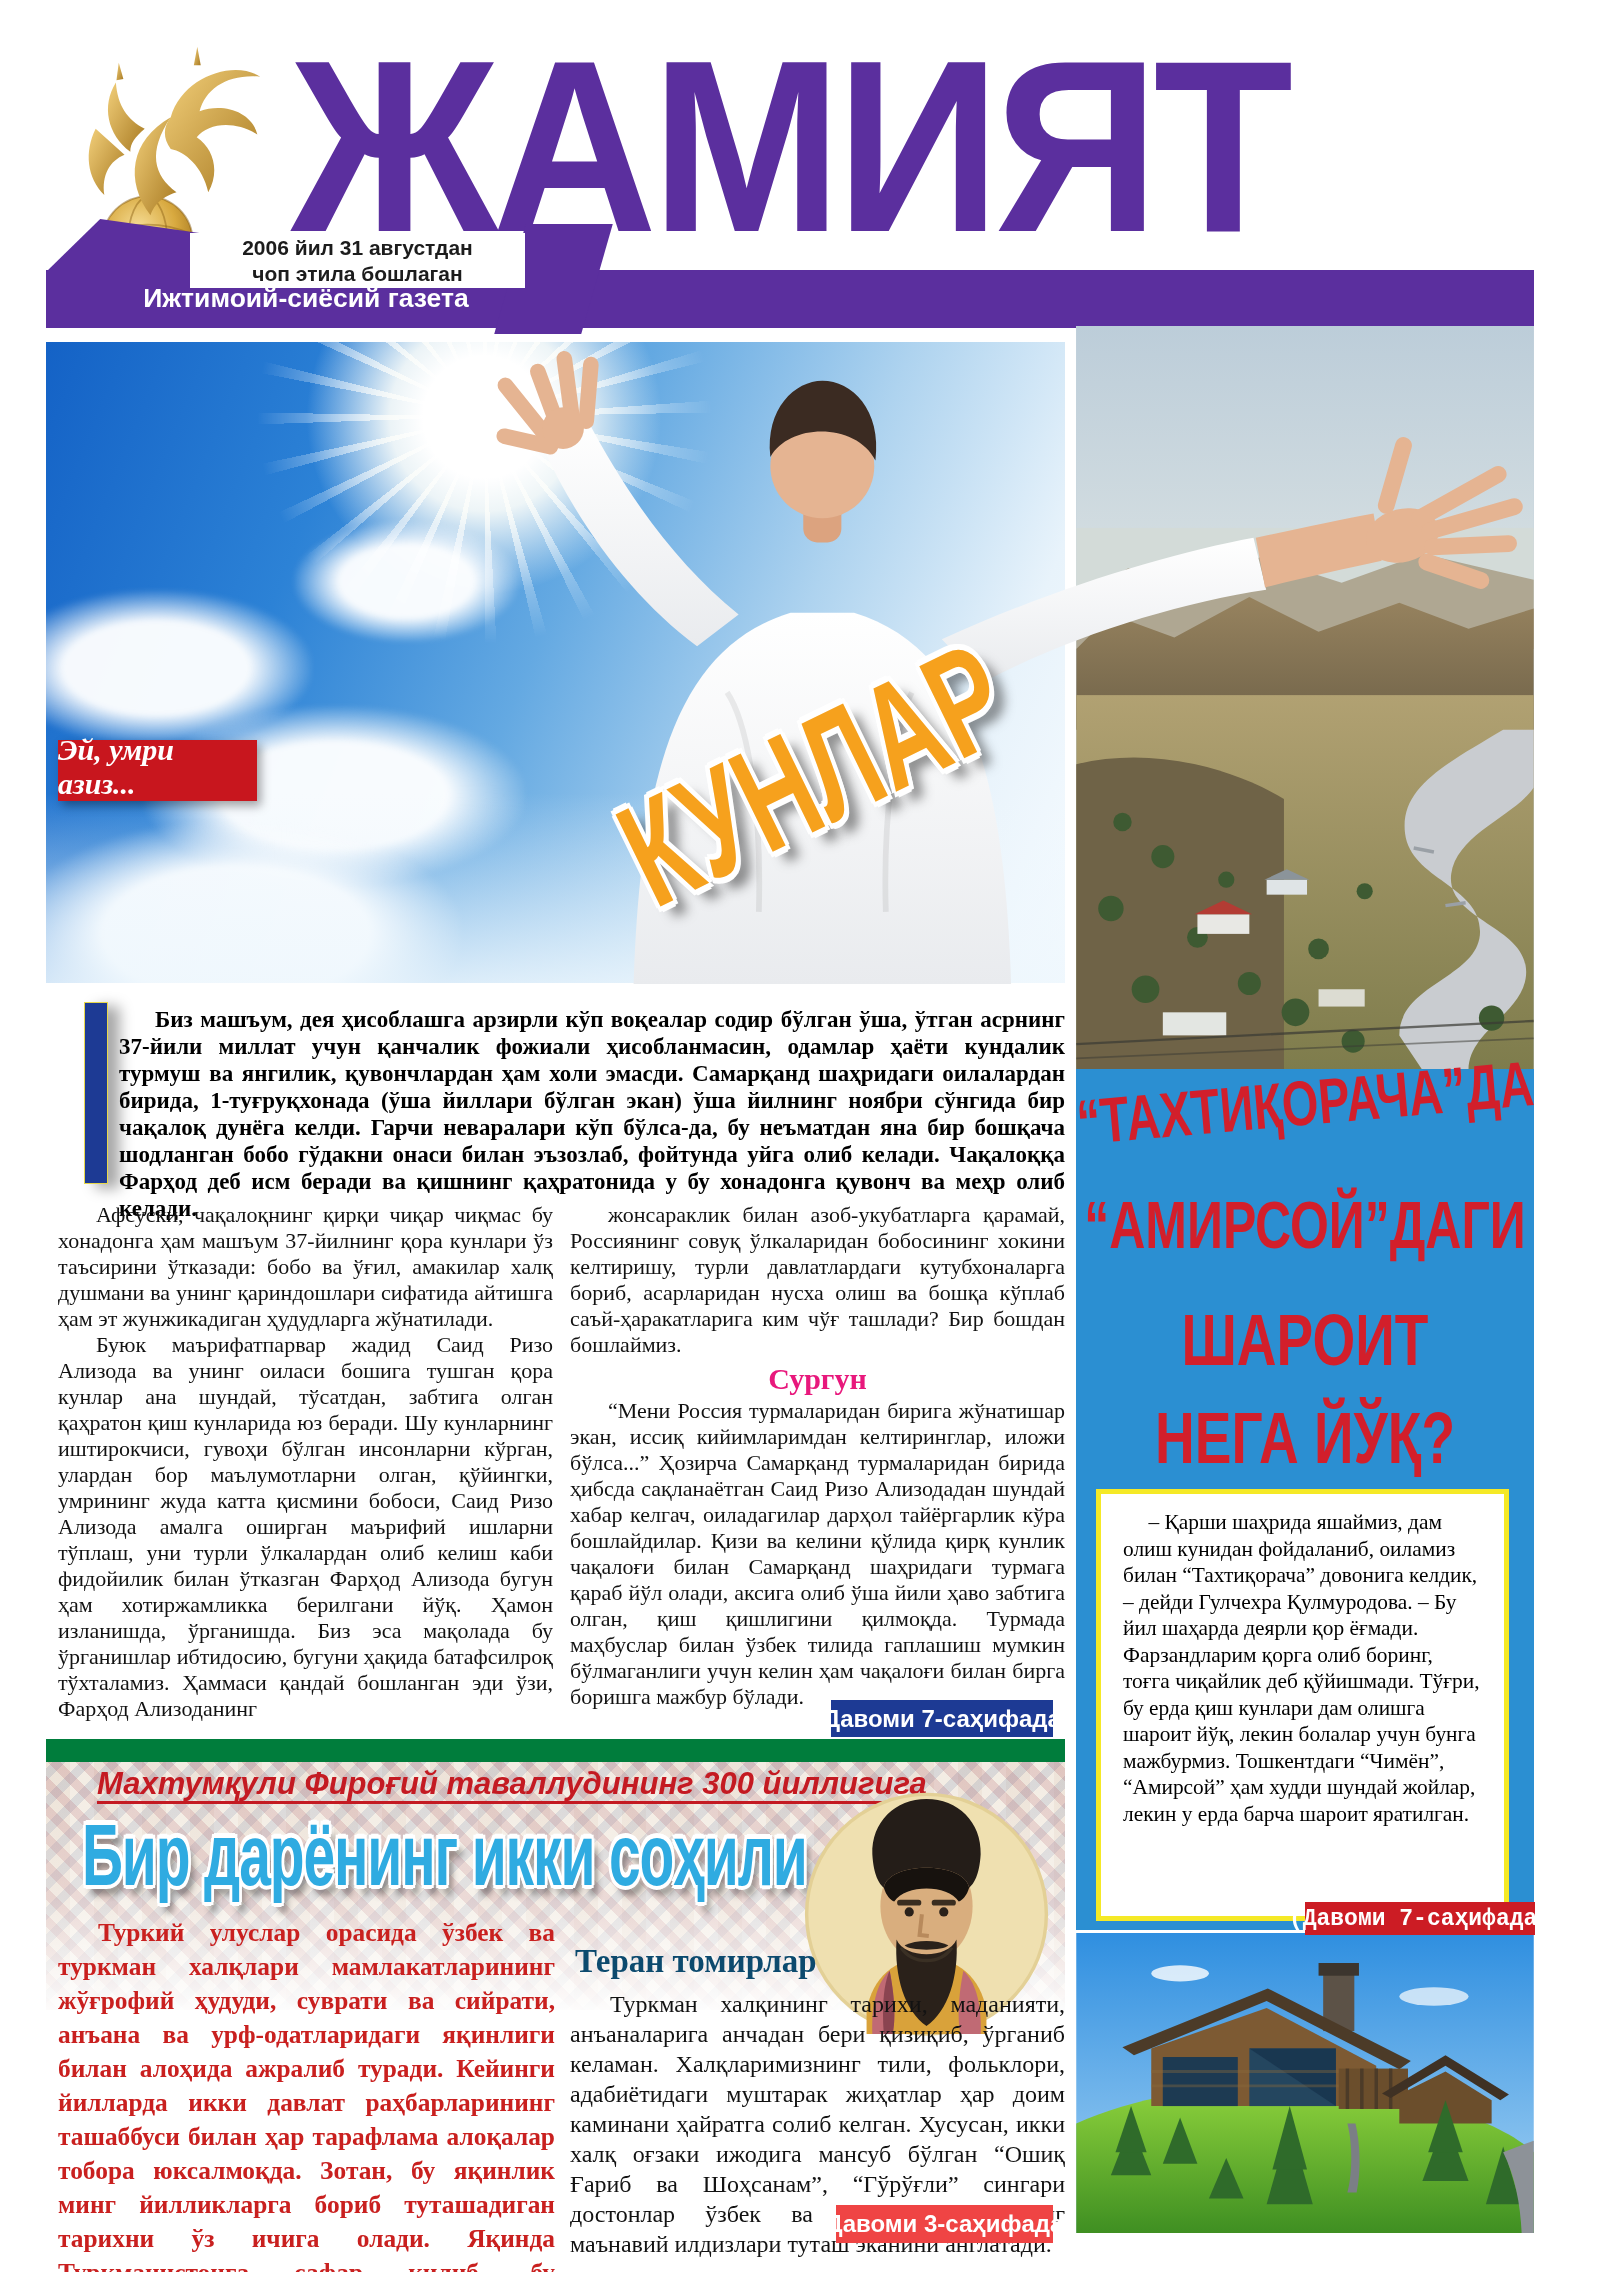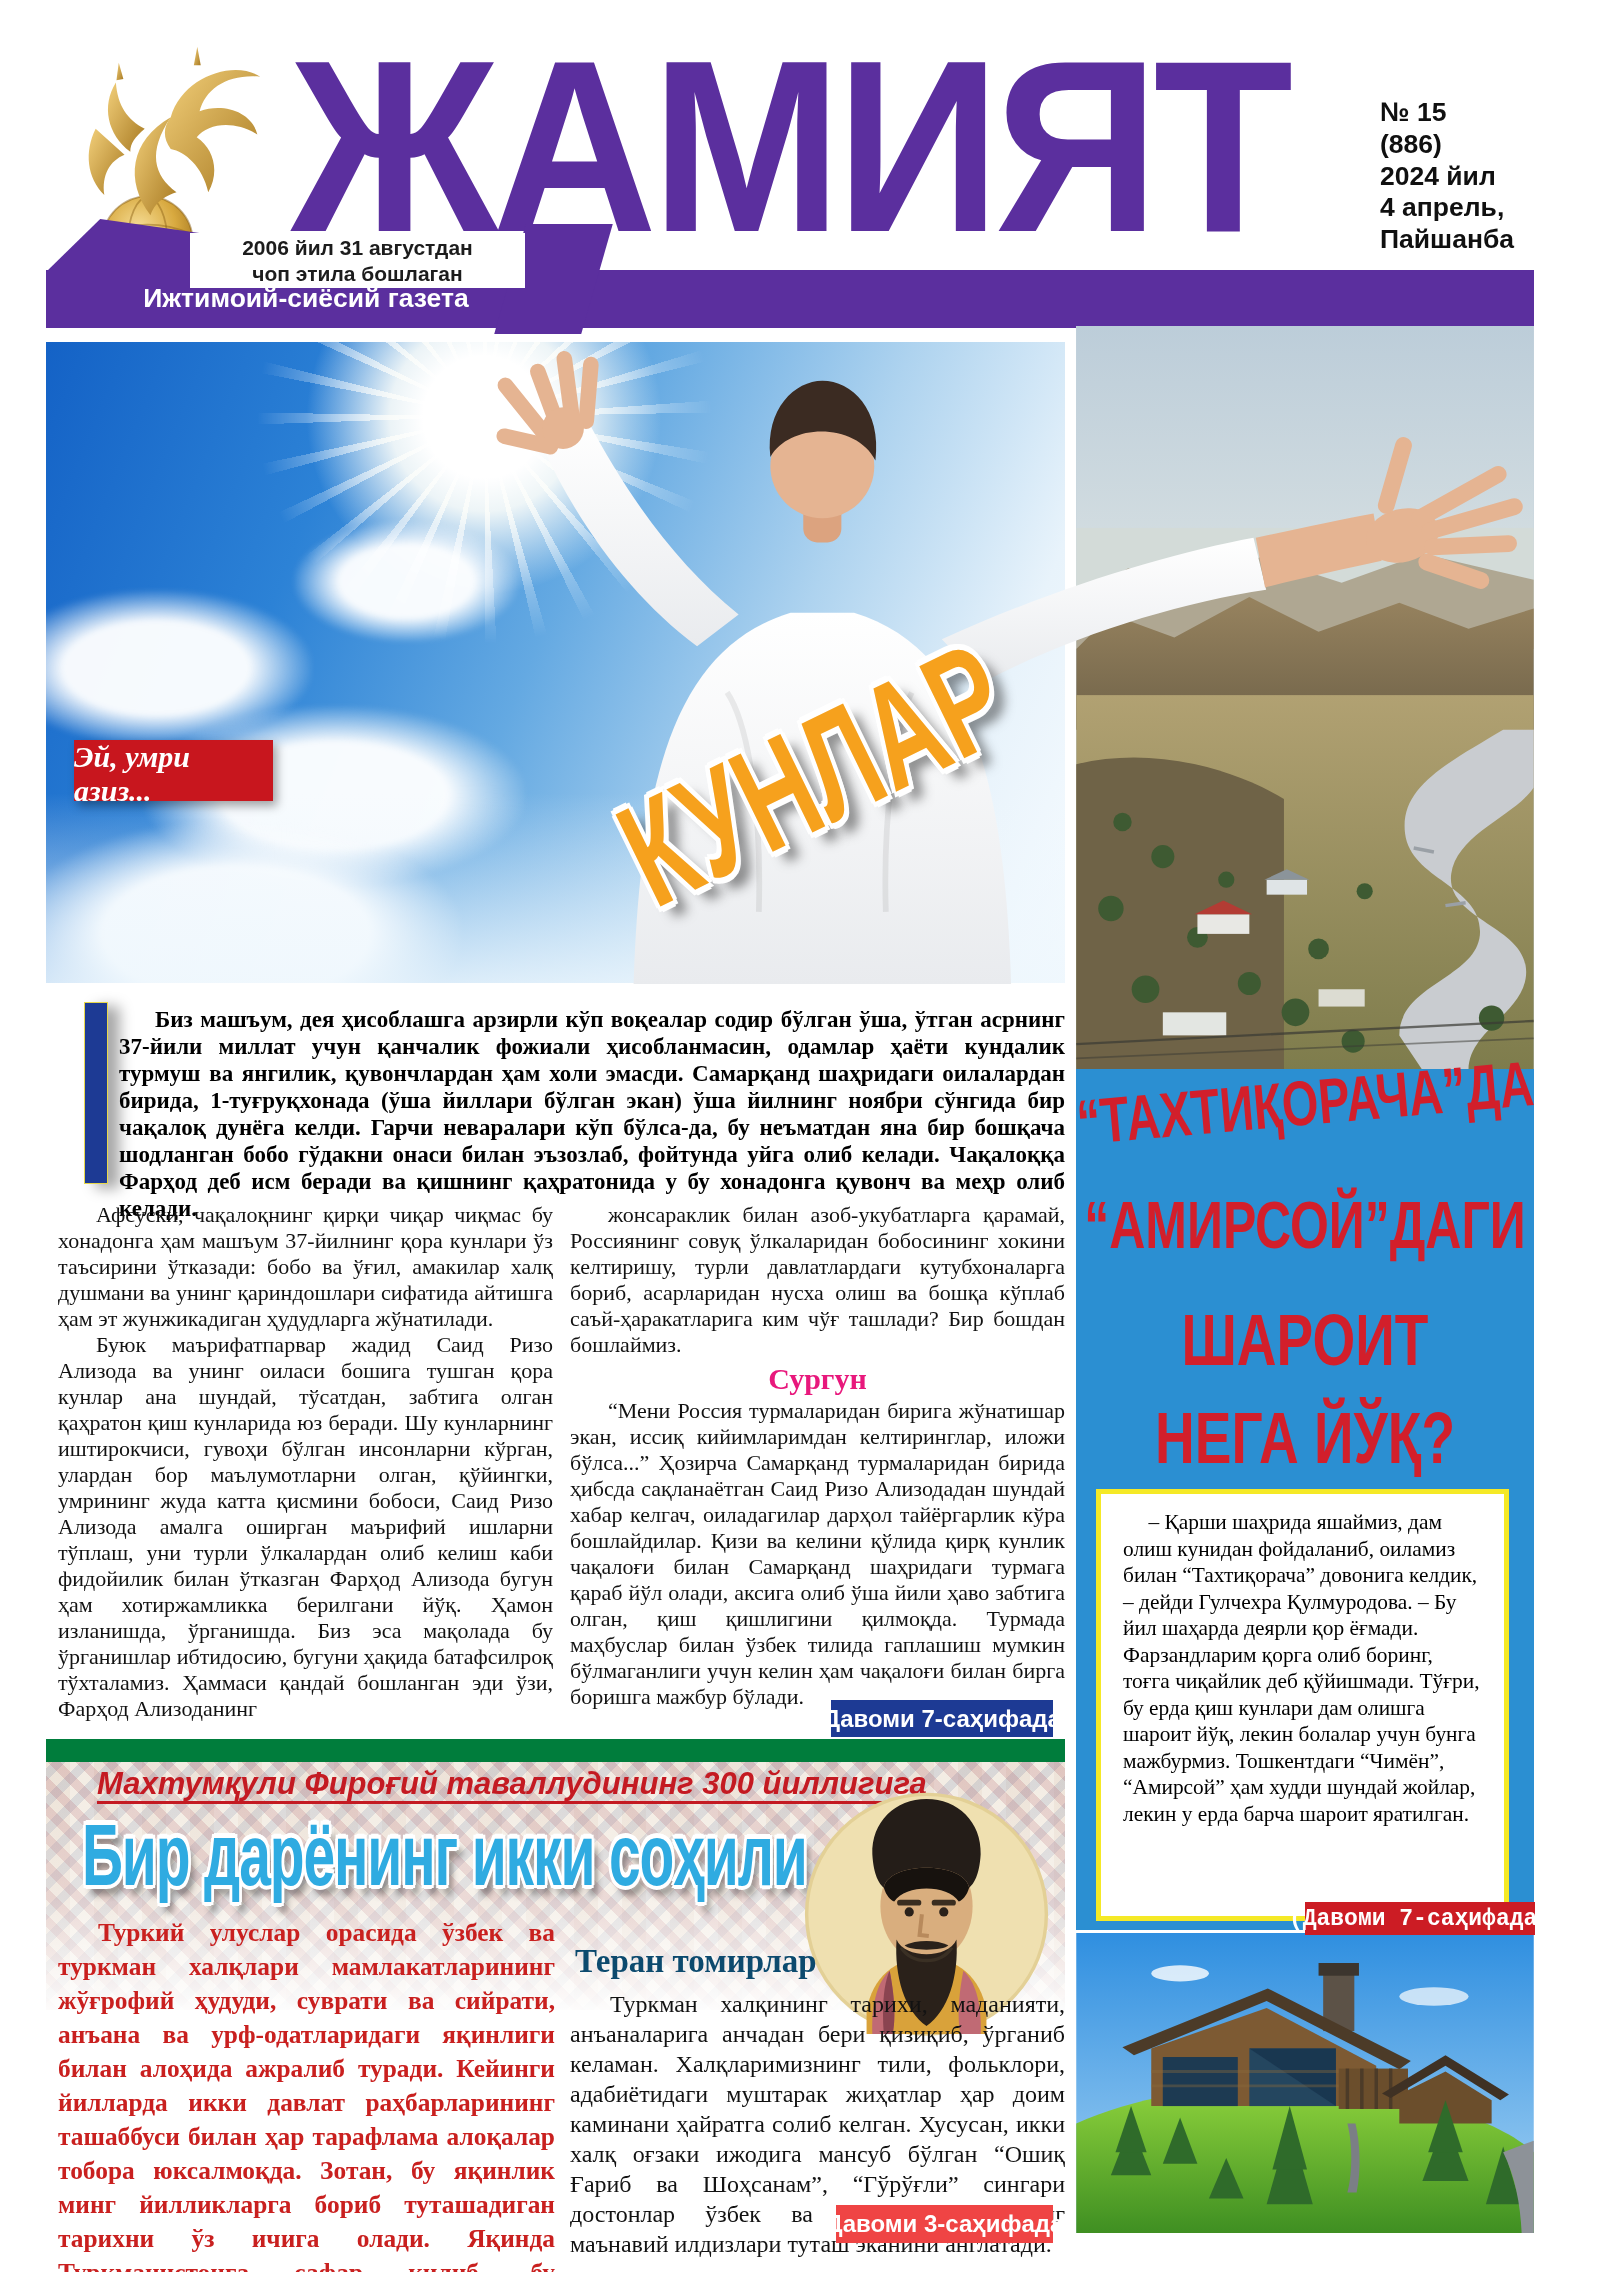--- a/index.html
+++ b/index.html
@@ -33,22 +33,22 @@
   #sun-rays{position:absolute;left:202px;top:-162px;width:473px;height:473px;opacity:.75;
     background:repeating-conic-gradient(from 8deg,rgba(255,255,255,.9) 0deg 3deg,rgba(255,255,255,0) 3deg 13deg);
     -webkit-mask-image:radial-gradient(circle,#000 0 32%,transparent 68%);
     mask-image:radial-gradient(circle,#000 0 32%,transparent 68%);}
   #haze-bottom{position:absolute;left:0;bottom:0;width:100%;height:190px;
     background:linear-gradient(180deg,rgba(235,246,253,0),rgba(238,247,253,.85));}
   #photo-right{left:1076px;top:326px;width:458px;height:744px;overflow:hidden;background:#c6d4dd;}
   #man-svg{left:46px;top:323px;width:1488px;height:661px;z-index:2;pointer-events:none;}
 
   
-  #ribbon{left:74px;top:740px;width:199px;height:61px;background:#c8161e;z-index:4;
-    box-shadow:4px 5.2px 9.2px rgba(0,0,0,.35);display:flex;align-items:flex-start;justify-content:center;}
+  #ribbon{left:58px;top:740px;width:199px;height:61px;background:#c8161e;z-index:4;
+    box-shadow:4px 5.2px 9.2px rgba(0,0,0,.35);display:flex;align-items:flex-end;justify-content:center;}
   #ribbon span{color:#fff;font-style:italic;font-weight:bold;font-size:30px;font-family:"Liberation Serif",serif;}
   .halo-lg{text-shadow:-4.6px 0 0 #fff,4.6px 0 0 #fff,0 -4.6px 0 #fff,0 4.6px 0 #fff,
     -3.5px -3.5px 0 #fff,3.5px 3.5px 0 #fff,-3.5px 3.5px 0 #fff,3.5px -3.5px 0 #fff,9.2px 11.5px 9.2px rgba(40,40,40,.5);}
   .halo-md{text-shadow:-2.9px 0 0 #fff,2.9px 0 0 #fff,0 -2.9px 0 #fff,0 2.9px 0 #fff,
     -2.3px -2.3px 0 #fff,2.3px 2.3px 0 #fff,-2.3px 2.3px 0 #fff,2.3px -2.3px 0 #fff,5.8px 7px 5.8px rgba(40,40,40,.45);}
   #headline-row{left:69px;top:861px;width:996px;z-index:4;display:flex;justify-content:space-between;}
   #headline-row span{font-family:"Liberation Sans",sans-serif;font-weight:900;font-size:91px;line-height:1;
     color:#a0399b;transform:scale(.95,1.24);transform-origin:center bottom;white-space:nowrap;}
   #headline-kunlar{left:594px;top:721px;z-index:5;font-family:"Liberation Sans",sans-serif;font-weight:900;
     font-size:108px;line-height:1;color:#f6a11d;transform:rotate(-26deg) scale(.92,1.38);transform-origin:center;white-space:nowrap;}
@@ -141,27 +141,20 @@
   <div class="abs sans" id="founded">
     <div>2006 йил 31 августдан</div>
     <div>чоп этила бошлаган</div>
   </div>
 
   <div class="abs" id="strip"></div>
   <div class="abs" id="strip-left"></div>
   <div class="abs" id="strip-leg"></div>
   <div class="abs sans" id="tagline">Ижтимоий-сиёсий газета</div>
 
-  <div class="abs sans" id="issue-box">
-    <div>№ 15</div>
-    <div>(886)</div>
-    <div>2024 йил</div>
-    <div>4 апрель,</div>
-    <div>Пайшанба</div>
-  </div>
 
   <div class="abs" id="photo-left">
     <div id="sun-rays"></div>
     <div id="sun-glow"></div>
     <div class="cloud" style="left:-46px;top:248px;width:312px;height:156px;"></div>
     <div class="cloud" style="left:98px;top:364px;width:381px;height:179px;"></div>
     <div class="cloud" style="left:-35px;top:479px;width:450px;height:225px;"></div>
     <div class="cloud" style="left:248px;top:179px;width:225px;height:121px;"></div>
     <div id="haze-bottom"></div>
   </div>

